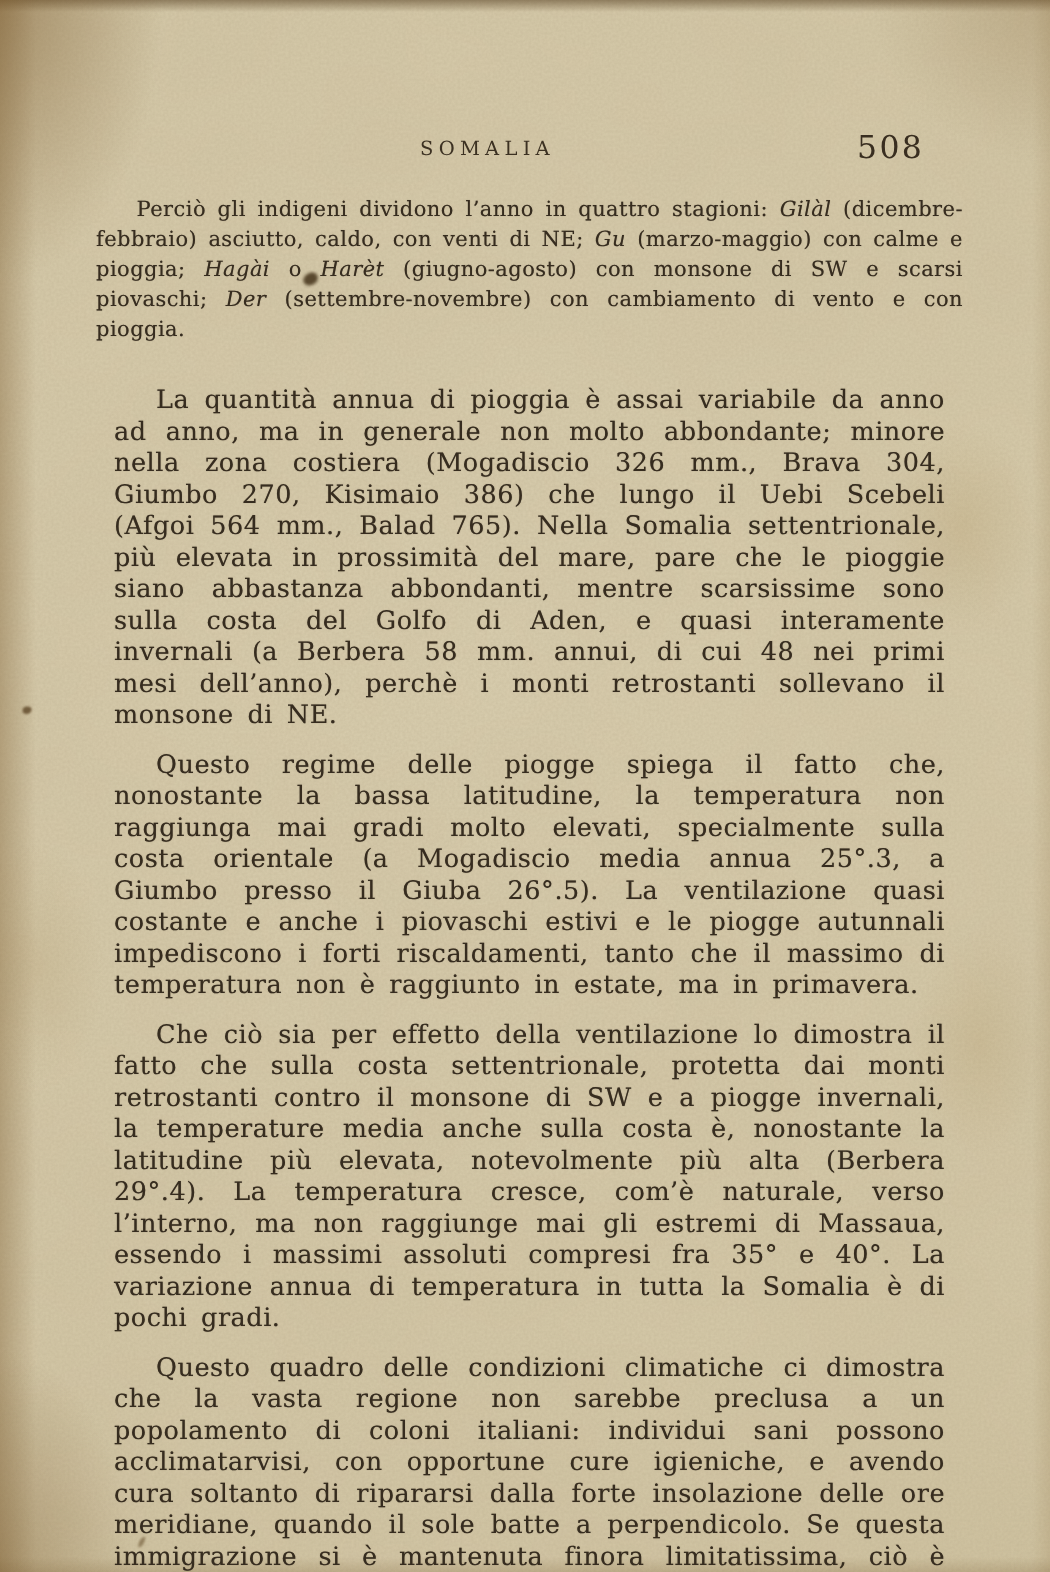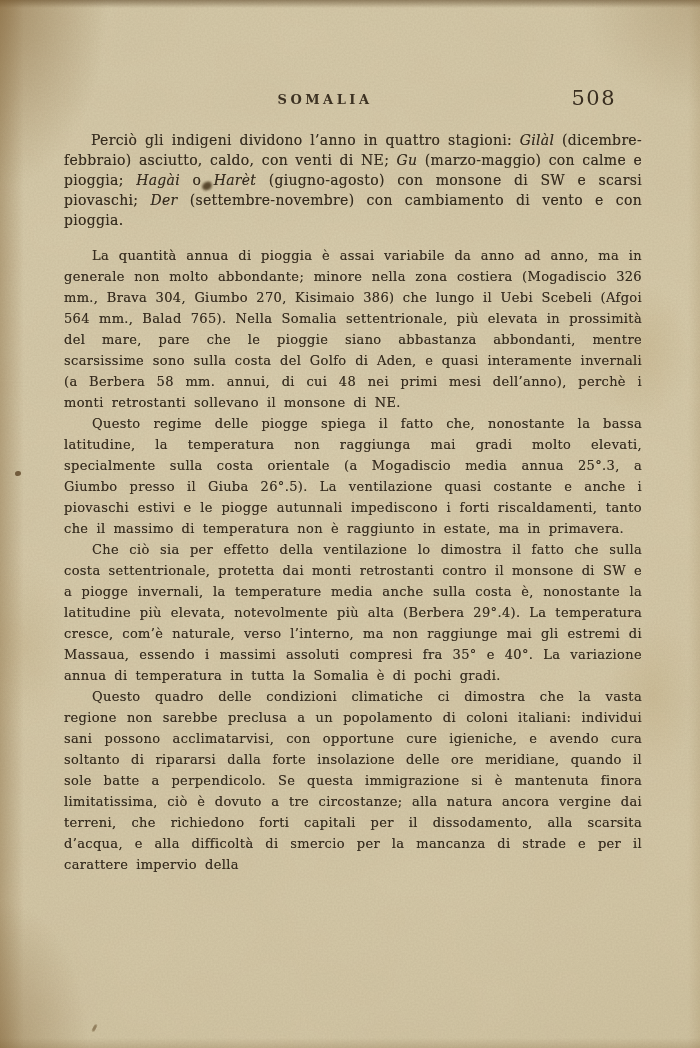--- a/index.html
+++ b/index.html
@@ -76,38 +76,38 @@
   .stain-3 {
     left: -20px; top: 560px; width: 90px; height: 170px;
     background: radial-gradient(ellipse, rgba(160,130,78,.15), rgba(160,130,78,0) 70%);
   }
 
   
   .text-layer { position: absolute; inset: 0; color: #362c1f; }
   .header { position: absolute; top: 88px; left: 64px; width: 578px; height: 26px; }
   .running-title {
     position: absolute; left: 0; right: 56px; text-align: center;
-    top: 4px; font-size: 13px; font-weight: 700; letter-spacing: 3.5px;
+    top: 4px; font-size: 13px; font-weight: 400; letter-spacing: 3.5px;
     color: #3c3122;
   }
   .page-number {
     position: absolute; right: 26px; top: -2px;
     font-size: 21px; letter-spacing: 1.5px; color: #392e20;
   }
   .intro {
     position: absolute; top: 130px; left: 64px; width: 578px;
     margin: 0; font-size: 14px; line-height: 20px;
     text-align: justify; text-indent: 27px;
     letter-spacing: .3px; word-spacing: 2.5px;
     text-shadow: 0 0 .5px rgba(54,44,31,.55);
   }
   .intro em { font-style: italic; }
   .body-text { position: absolute; top: 245px; left: 64px; width: 578px; }
   .para {
-    margin: 0; font-size: 13px; line-height: 21px;
+    margin: 12px; font-size: 17px; line-height: 21px;
     text-align: justify; text-indent: 28px;
     letter-spacing: .35px; word-spacing: 3.5px;
     text-shadow: 0 0 .55px rgba(54,44,31,.55);
   }
 </style>
 </head>
 <body>
 
 <div class="page">
 

